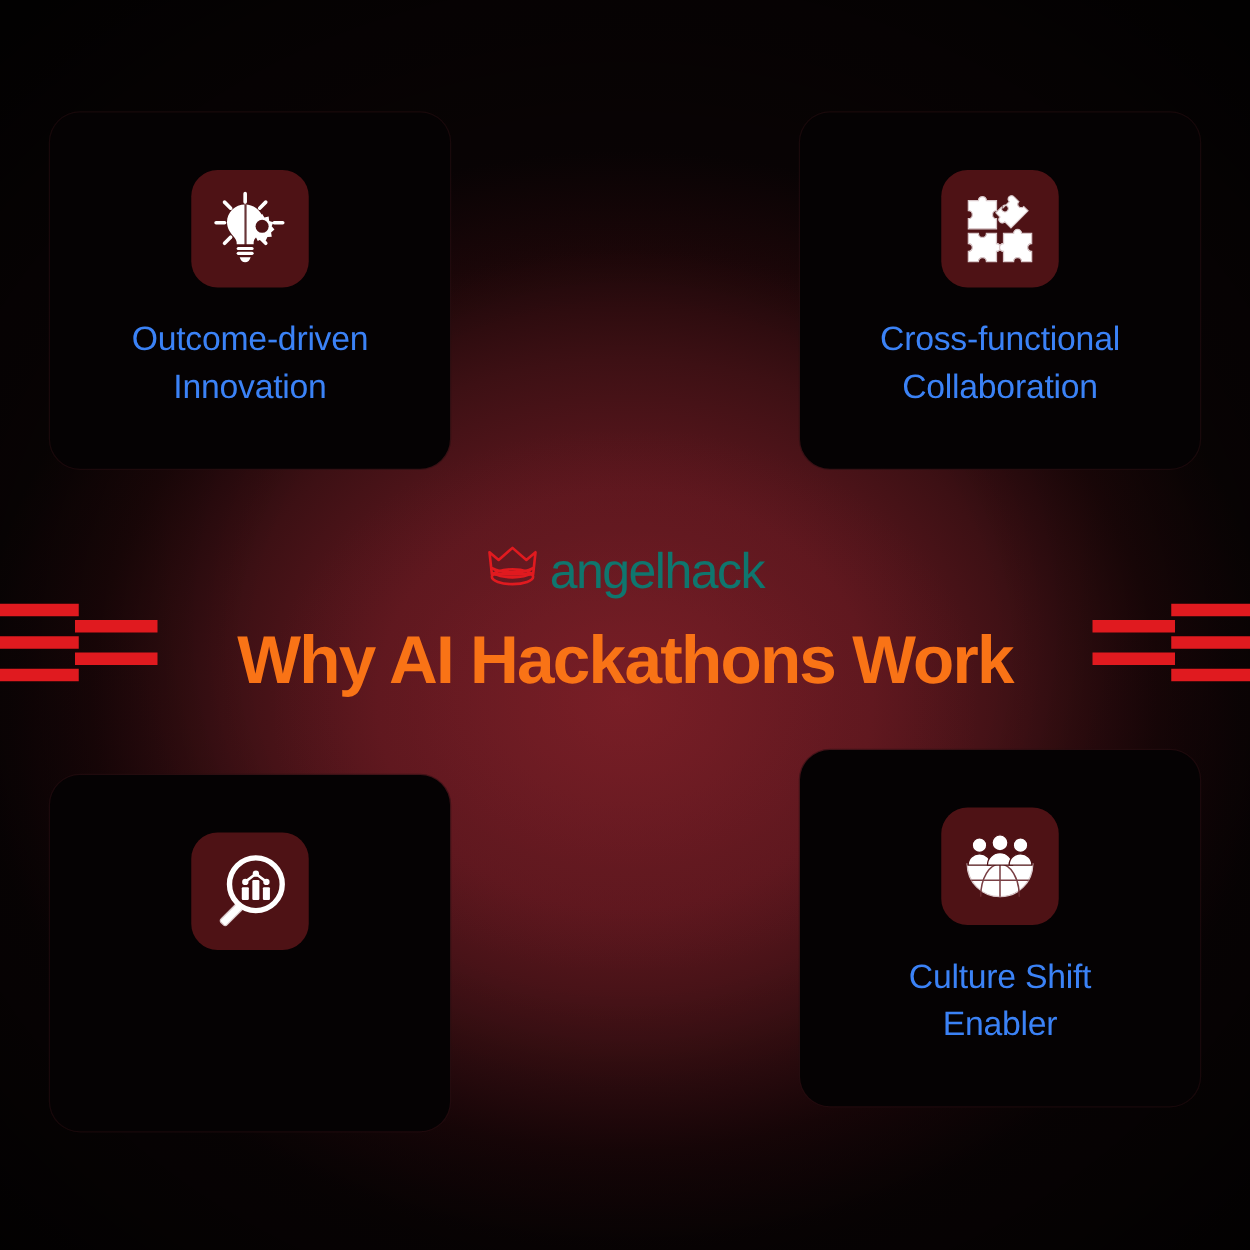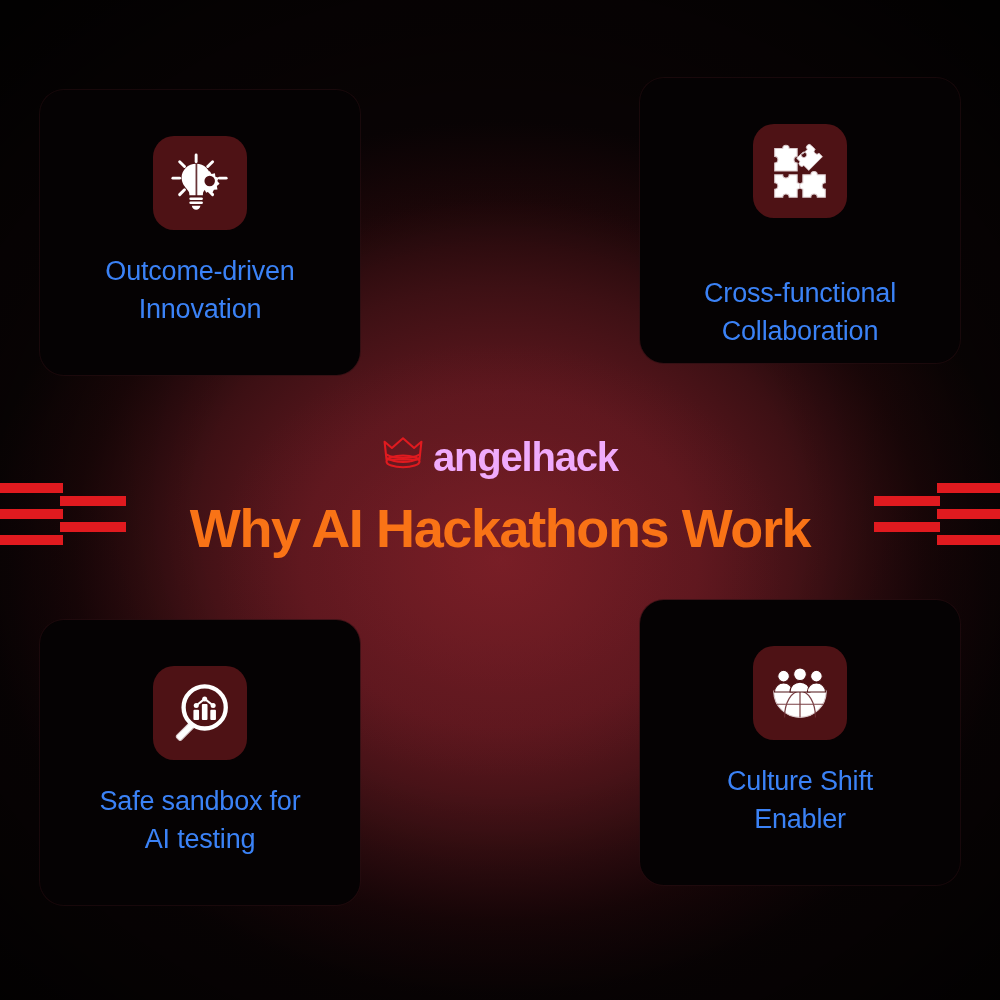--- a/index.html
+++ b/index.html
@@ -33,21 +33,21 @@
     position:absolute;
     width:320px; height:285px;
     background:#050203;
     border-radius:24px;
     display:flex;
     flex-direction:column;
     align-items:center;
     box-shadow: 0 0 0 1px rgba(40,14,18,0.55);
   }
   #card-tl { left:40px;  top:90px;  }
-  #card-tr { left:640px; top:78px;gap:34px;  }
+  #card-tr { left:640px; top:90px;  }
   #card-bl { left:40px;  top:620px; }
   #card-br { left:640px; top:600px; }
 
   .icon-tile {
     width:94px; height:94px;
     margin-top:46px;
     border-radius:21px;
     background:#4e1215;
     display:flex; align-items:center; justify-content:center;
   }
@@ -69,23 +69,23 @@
   #center {
     position:absolute;
     left:0; right:0; top:432px;
     display:flex; flex-direction:column; align-items:center;
   }
   #logo {
     display:flex; align-items:center; gap:9px;
     height:46px;
   }
   #logo-word {
-    color:#f0abfc;
+    color:#0f766e;
     font-size:40px;
-    font-weight:700;
+    font-weight:400;
     letter-spacing:-1.2px;
     line-height:1;
     position:relative;
     top:2px;
   }
   #headline {
     margin-top:22px;
     color:#f97316;
     font-size:54px;
     font-weight:700;
@@ -186,22 +186,20 @@
           <line x1="37" y1="17" x2="46" y2="24"></line>
         </g>
         <g fill="#ffffff">
           <circle cx="28" cy="24" r="2.7"></circle>
           <circle cx="37" cy="17" r="2.7"></circle>
           <circle cx="46" cy="24" r="2.7"></circle>
         </g>
       </svg>
     </span>
   </div>
-  <div class="card-label">Safe sandbox for
-AI testing</div>
 </div>
 
 <div class="card" id="card-br">
   <div class="icon-tile">
     <span>
       <svg width="60" height="60" viewBox="0 0 64 64" fill="none">
 
         <path d="M4 30h56c0 15.5-12.5 28-28 28S4 45.5 4 30z" fill="#ffffff" stroke="#d9c8ca" stroke-width="1.1"></path>
         <g stroke="#6b2b30" stroke-width="1.3" fill="none" opacity="0.9">
           <line x1="32" y1="30" x2="32" y2="58"></line>

